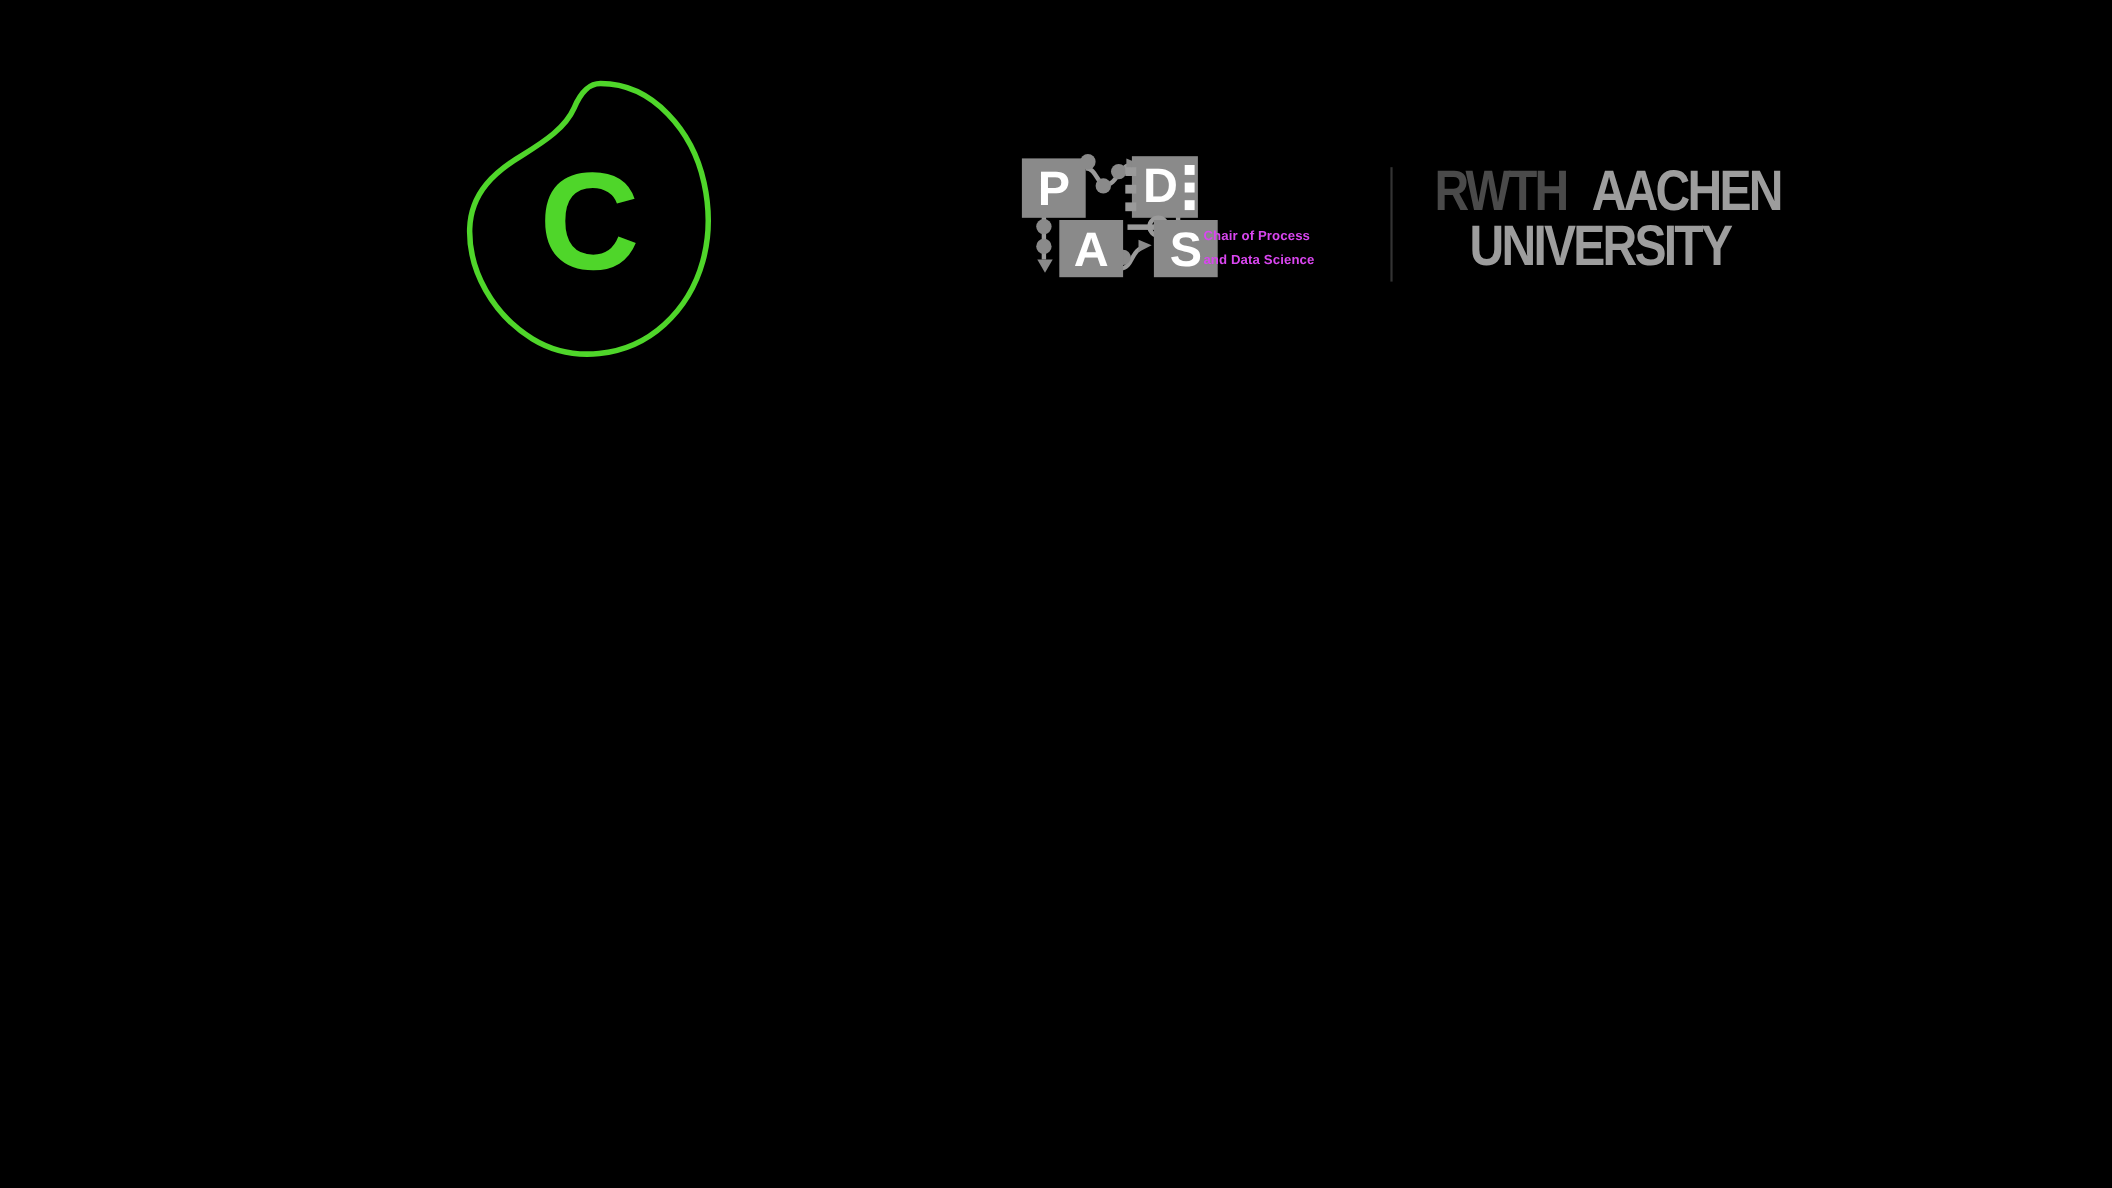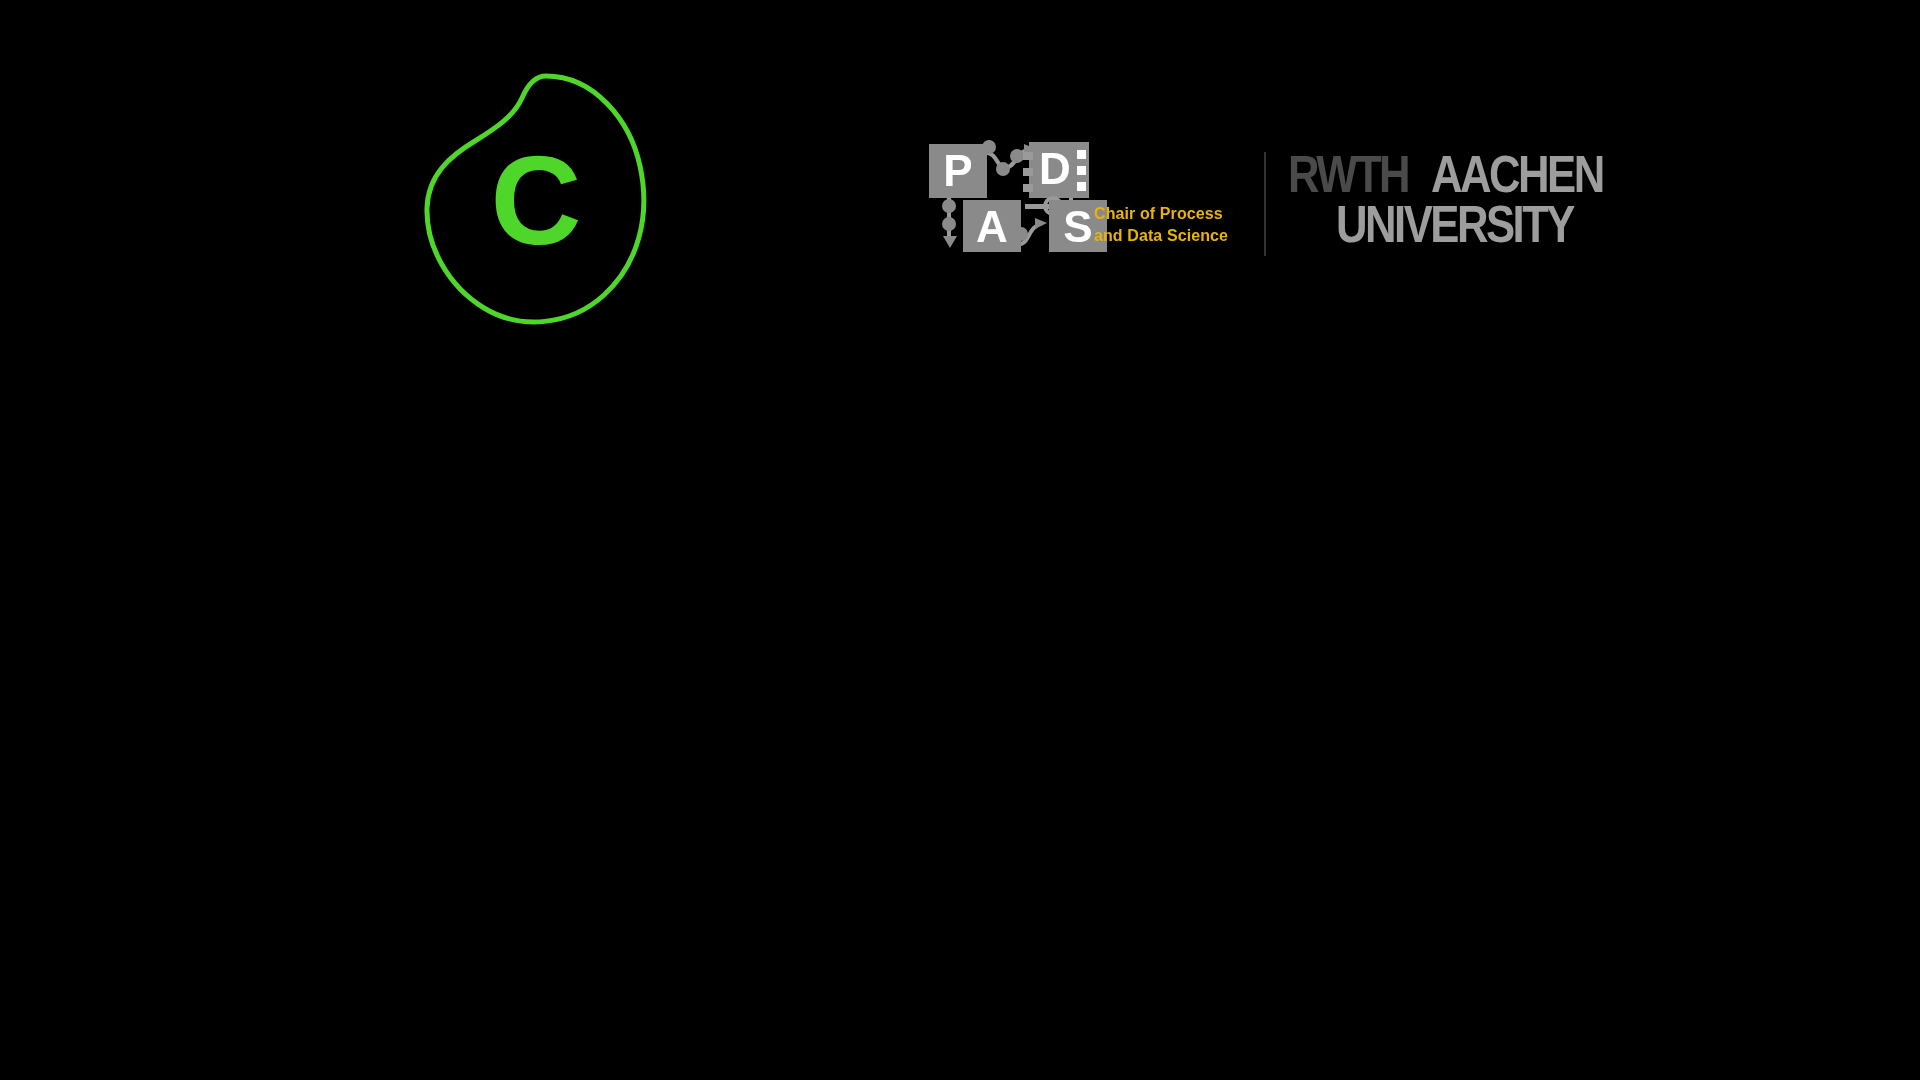--- a/index.html
+++ b/index.html
@@ -49,23 +49,23 @@
   #pads-logo svg {
     display: block;
     width: 330px;
     height: 118px;
   }
   #pads-tagline {
     position: absolute;
     left: 1094px;
     top: 203px;
     width: 180px;
-    color: #eab308;
-    font-family: "Liberation Sans", sans-serif;
-    font-size: 16px;
+    color: #d946ef;
+    font-family: "Liberation Sans", sans-serif;
+    font-size: 12px;
     font-weight: bold;
     line-height: 22px;
     letter-spacing: 0.1px;
     white-space: pre-line;
   }
 
   
   #logo-divider {
     position: absolute;
     left: 1264px;
@@ -80,21 +80,21 @@
     position: absolute;
     left: 1288px;
     top: 148px;
     width: 260px;
     height: 106px;
     font-family: "Liberation Sans", sans-serif;
     font-weight: bold;
   }
   #rwth-line1 {
     position: absolute;
-    left: 0;
+    left: 16px;
     top: 0;
     display: flex;
     align-items: flex-start;
     line-height: 1;
   }
   .rwth-word {
     font-size: 52px;
     font-weight: bold;
     letter-spacing: -3.0px;
     transform: scaleX(0.84);

